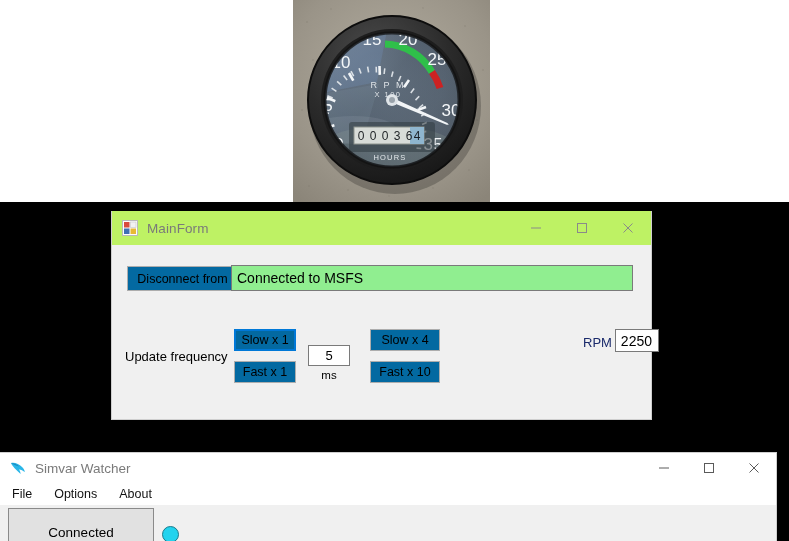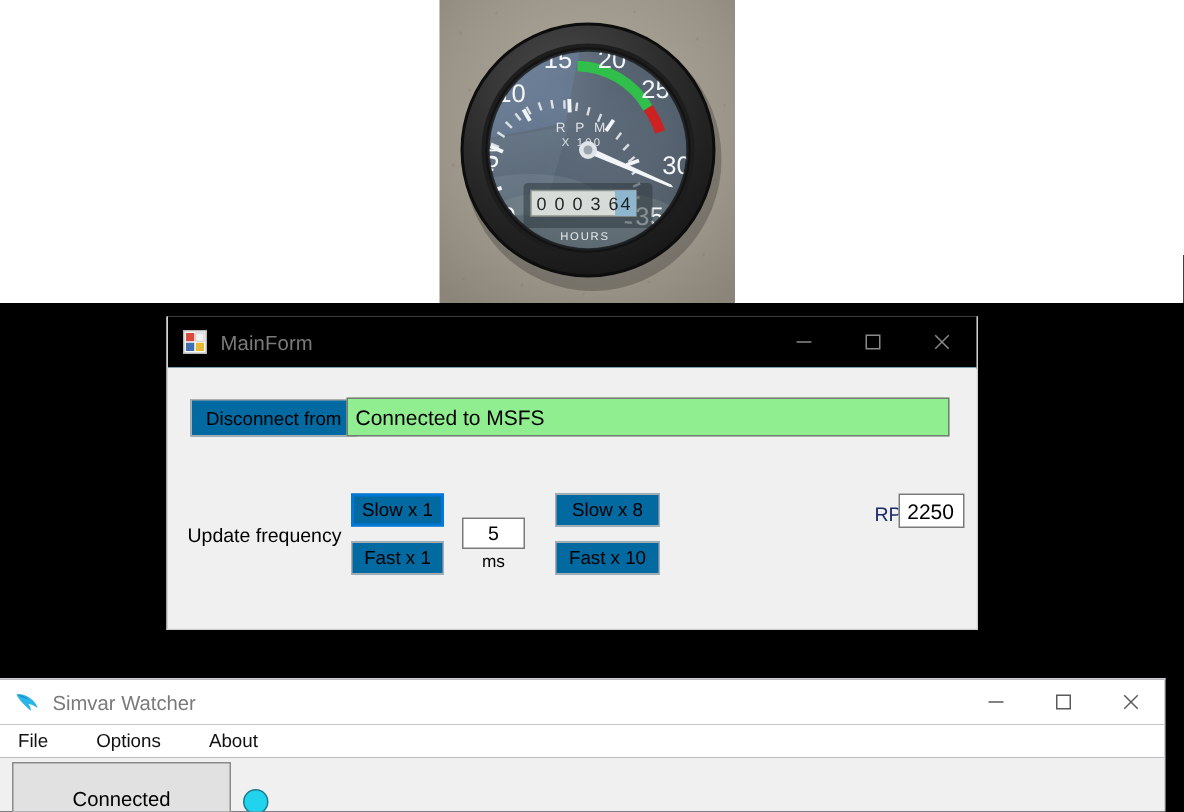--- a/index.html
+++ b/index.html
@@ -19,21 +19,21 @@
   }
   .photo svg{display:block;}
 
   
   .mainform{
     position:absolute;left:111px;top:211px;width:541px;height:209px;
     background:#f0f0f0;border:1px solid #cfcfcf;border-top:none;
     box-sizing:border-box;
   }
   .mf-title{
-    height:34px;background:#000000;display:flex;align-items:center;
+    height:34px;background:#bef264;display:flex;align-items:center;
     border-bottom:1px solid #0ea5e9;position:relative;
   }
   .mf-ico{width:16px;height:16px;margin-left:10px;margin-right:9px;flex:none;}
   .mf-title-text{font-size:13.5px;color:#7a7a7a;letter-spacing:.1px;}
   .winbtns{position:absolute;right:0;top:0;height:34px;display:flex;}
   .winbtn{width:46px;height:34px;display:flex;align-items:center;justify-content:center;}
   .winbtn svg{display:block;}
 
   .mf-body{position:absolute;left:0;top:34px;right:0;bottom:0;background:#f0f0f0;}
 
@@ -58,37 +58,37 @@
   .b-slow10{position:absolute;left:258px;top:84px;width:70px;height:22px;}
   .b-fast10{position:absolute;left:258px;top:116px;width:70px;height:22px;}
   .ms-box{
     position:absolute;left:196px;top:100px;width:42px;height:21px;
     background:#fff;border:1px solid #7a7a7a;box-sizing:border-box;
     display:flex;align-items:center;justify-content:center;font-size:13px;color:#000;
   }
   .ms-label{position:absolute;left:196px;top:124px;width:42px;text-align:center;font-size:11.5px;color:#000;}
   .rpm-label{position:absolute;left:449px;top:90px;font-size:13px;color:#1a2a6b;margin-left:22px;}
   .rpm-box{
-    position:absolute;left:487px;top:84px;width:44px;height:23px;
+    position:absolute;left:503px;top:84px;width:44px;height:23px;
     background:#fff;border:1px solid #7a7a7a;box-sizing:border-box;
     display:flex;align-items:center;justify-content:flex-end;padding-right:6px;
     font-size:14px;color:#000;
   }
 
   
   .watcher{
     position:absolute;left:0;top:452px;width:777px;height:113px;
     background:#0f172a;border:1px solid #cfcfcf;border-left:none;box-sizing:border-box;
   }
   .sw-title{height:30px;background:#fff;display:flex;align-items:center;position:relative;}
   .sw-ico{width:18px;height:18px;margin-left:9px;margin-right:8px;flex:none;}
   .sw-title-text{font-size:13.5px;color:#7a7a7a;}
   .sw-winbtns{position:absolute;right:0;top:0;height:30px;display:flex;}
   .sw-winbtn{width:45px;height:30px;display:flex;align-items:center;justify-content:center;}
-  .menubar{height:22px;background:#fff;display:flex;align-items:center;padding-left:8px;gap:24px;}
+  .menubar{height:22px;background:#fff;display:flex;align-items:center;padding-left:8px;gap:14px;}
   .menu-item{font-size:12.5px;color:#111;padding:1px 4px;}
   .sw-body{position:absolute;left:0;top:52px;right:0;bottom:0;background:#f0f0f0;}
 
   .disc-btn{
     position:absolute;left:8px;top:3px;width:146px;height:48px;
     background:#e1e1e1;border:1px solid #8a8a8a;box-sizing:border-box;
     display:flex;align-items:center;justify-content:center;font-size:13.5px;color:#000;
   }
   .led{
     position:absolute;left:162px;top:21px;width:17px;height:17px;border-radius:50%;
@@ -303,21 +303,21 @@
     </div>
 
     <div class="mf-body">
       <div class="btn disc-from">Disconnect from</div>
       <div class="status-box">Connected to MSFS</div>
 
       <div class="upd-label">Update frequency</div>
 
       <div class="btn b-slow1 focus">Slow x 1</div>
       <div class="btn b-fast1">Fast x 1</div>
-      <div class="btn b-slow10">Slow x 8</div>
+      <div class="btn b-slow10">Slow x 4</div>
       <div class="btn b-fast10">Fast x 10</div>
 
       <div class="ms-box">5</div>
       <div class="ms-label">ms</div>
 
       <div class="rpm-label">RPM</div>
       <div class="rpm-box">2250</div>
     </div>
   </div>
 

